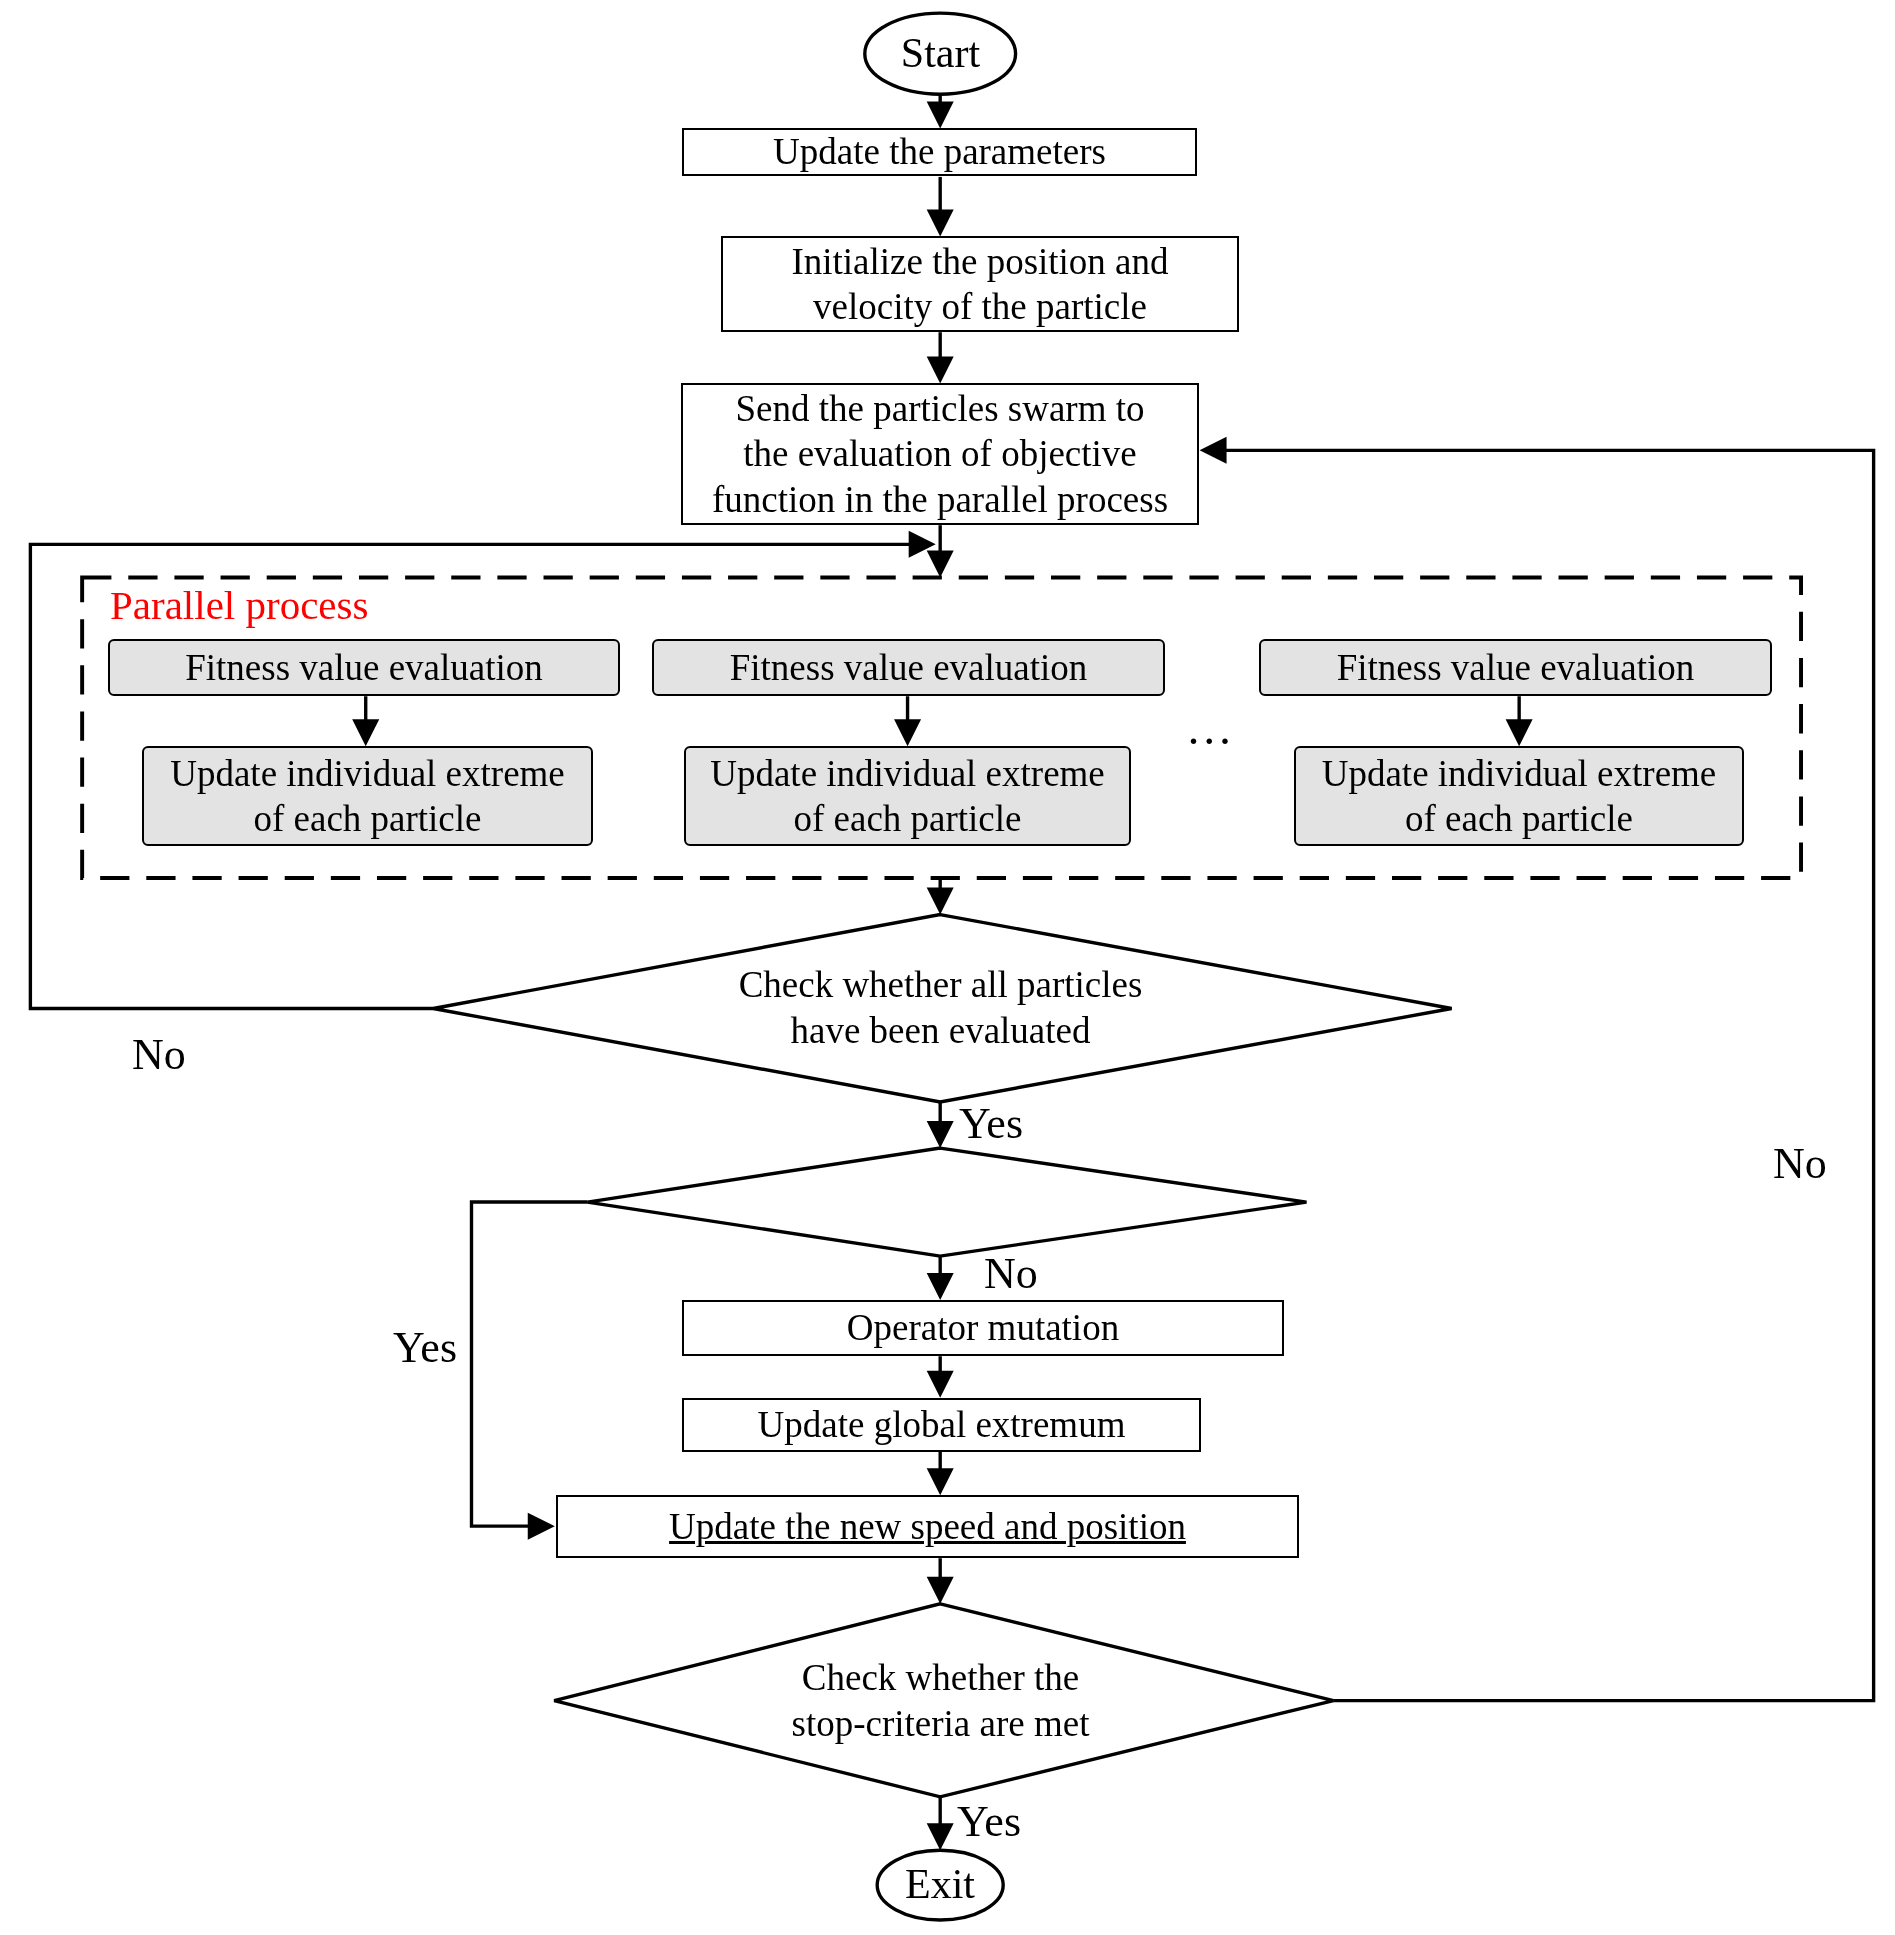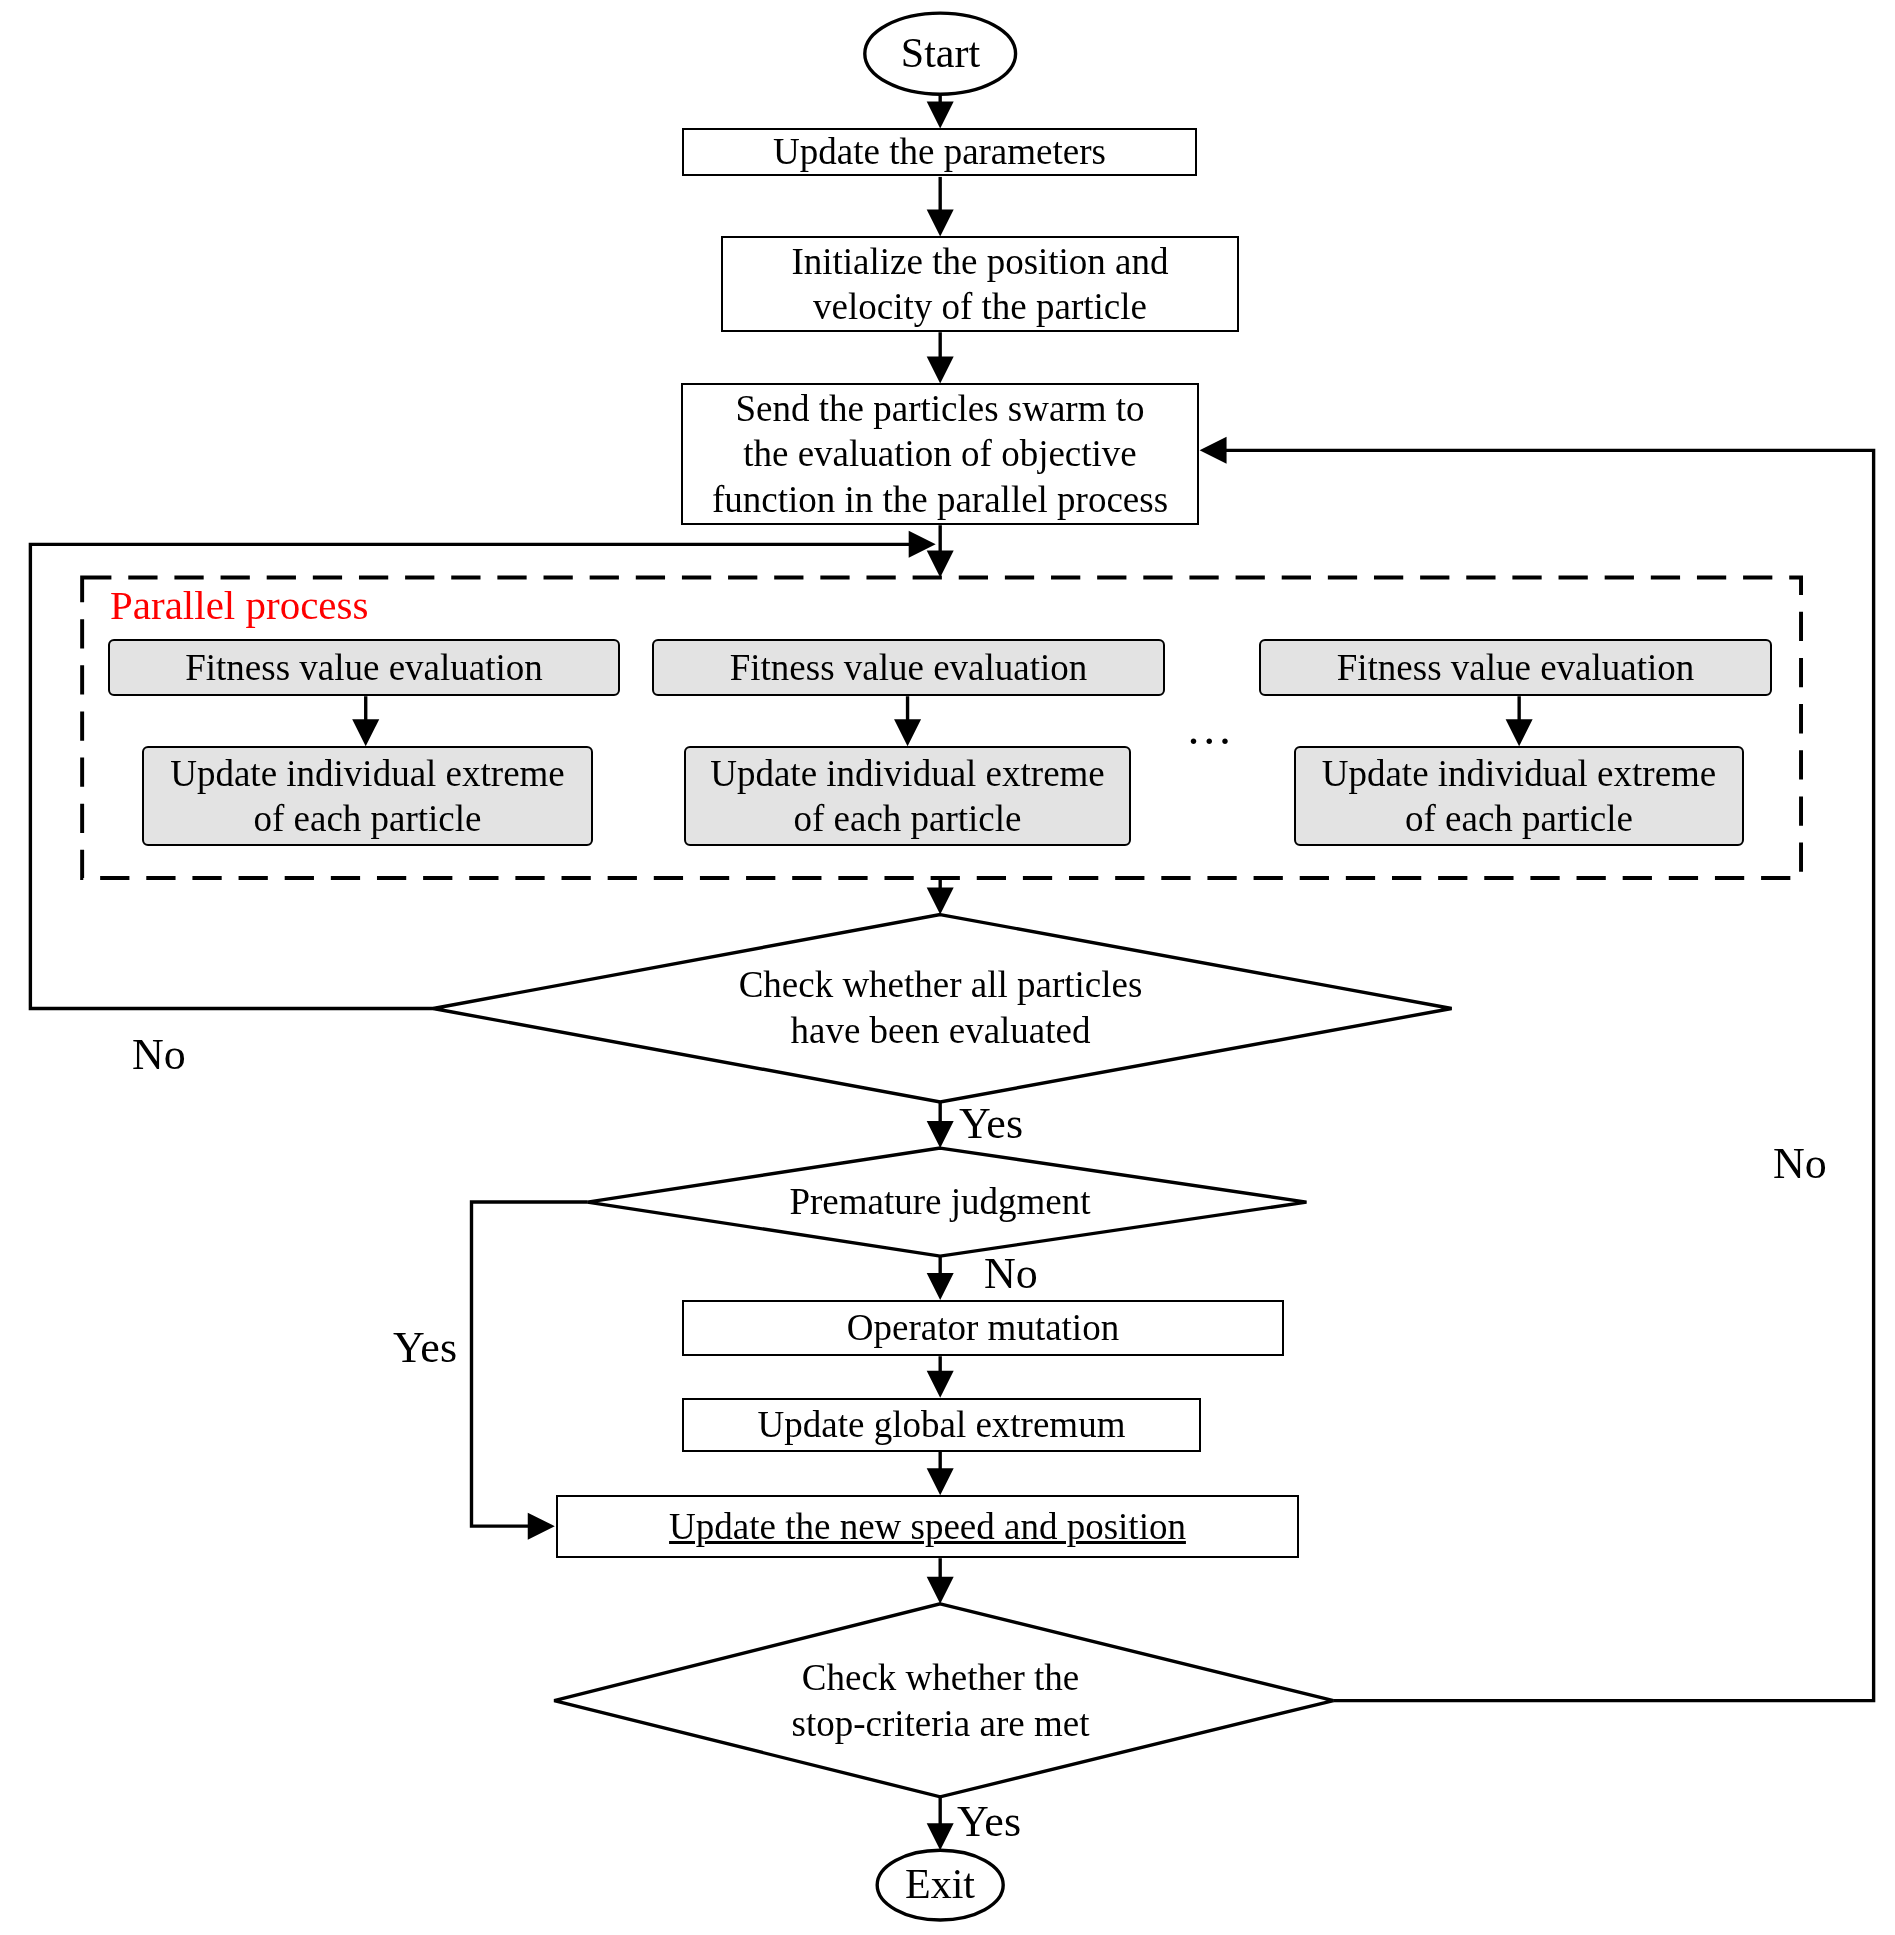--- a/index.html
+++ b/index.html
@@ -168,23 +168,20 @@
 
   <div class="node" style="left:556px;top:1495px;width:743px;height:63px;text-decoration:underline;">
     <span>Update the new speed and position</span>
   </div>
 
   <div class="floating" style="left:659px;top:937px;width:563px;height:141px;text-align:center;">
     <span>Check whether all particles
 have been evaluated</span>
   </div>
 
-  <div class="floating" style="left:715px;top:1175px;width:450px;height:54px;">
-    <span>Premature judgment</span>
-  </div>
 
   <div class="floating" style="left:659px;top:1646px;width:563px;height:109px;">
     <span>Check whether the
 stop-criteria are met</span>
   </div>
 
   <div class="floating terminal-label" style="left:865px;top:14px;width:151px;height:80px;">
     <span>Start</span>
   </div>
 

